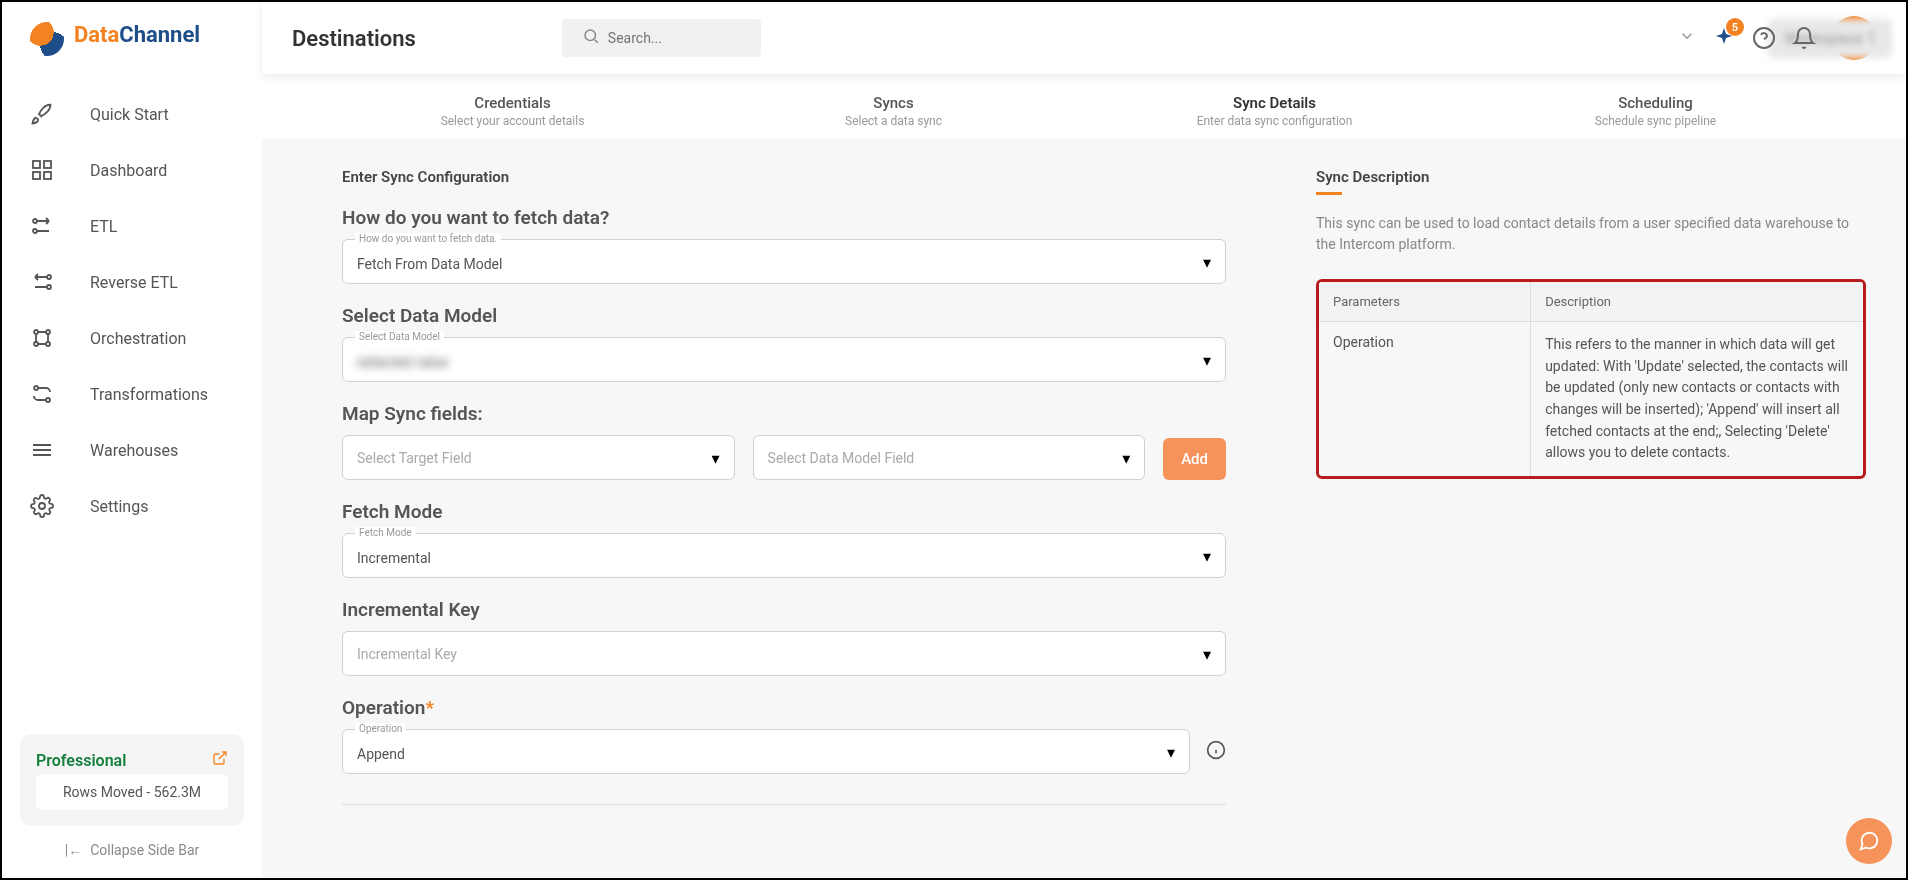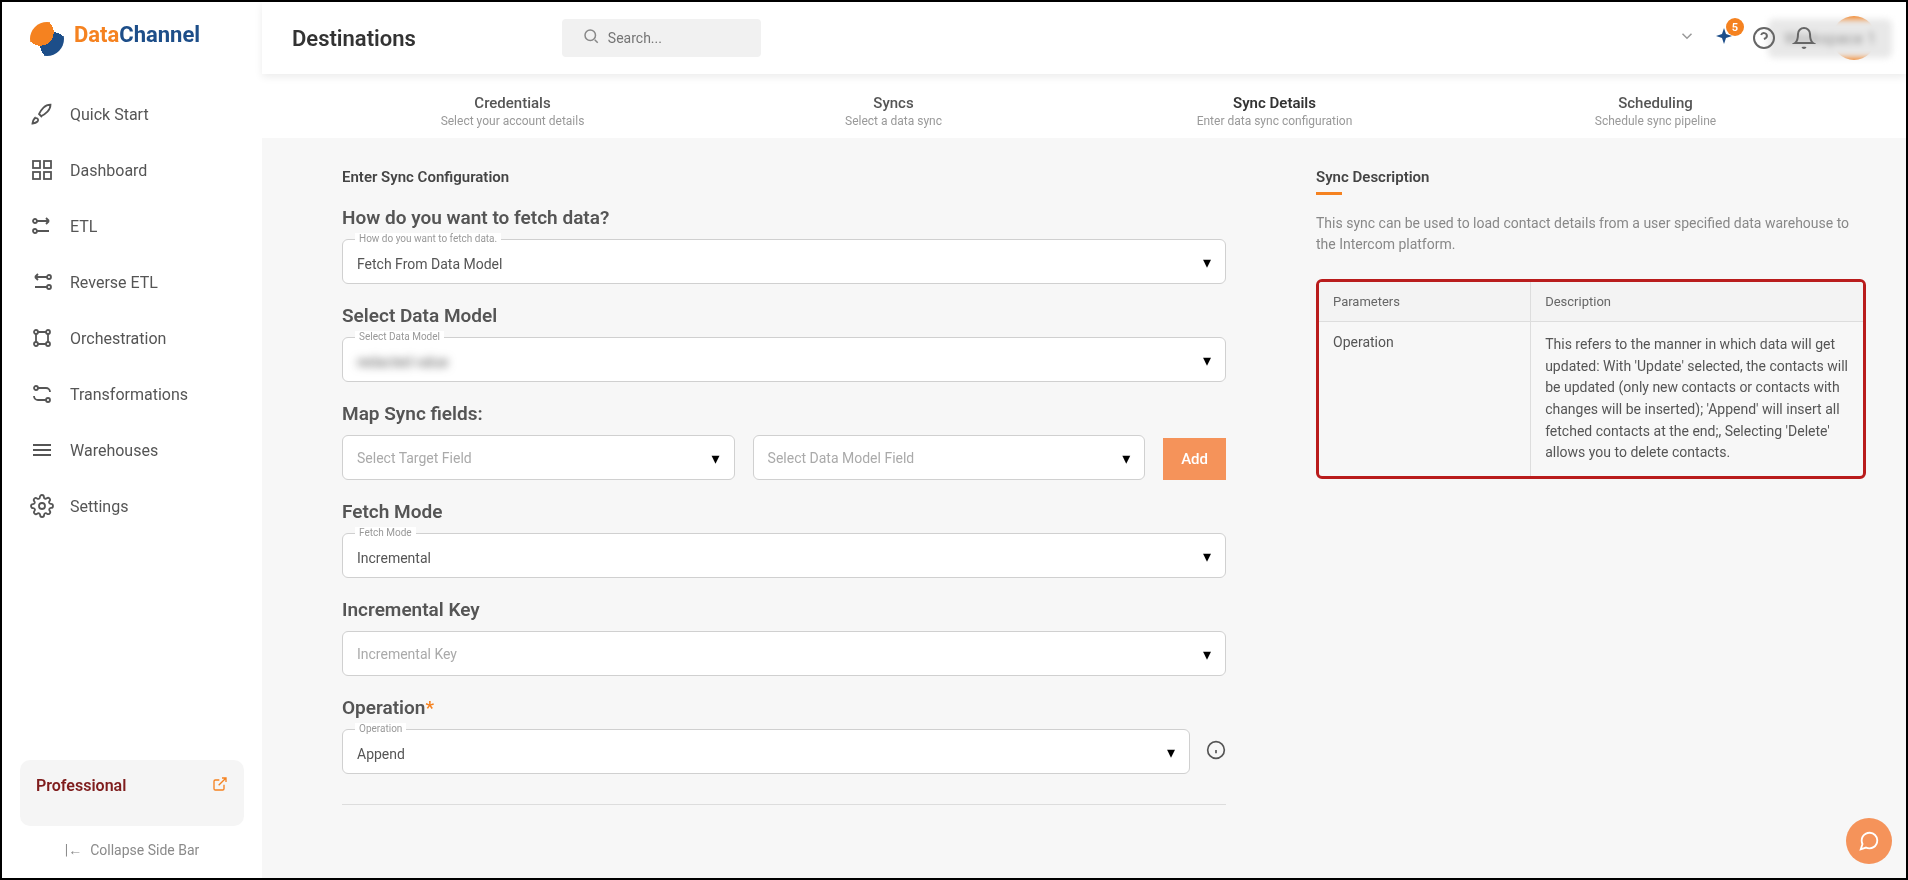--- a/index.html
+++ b/index.html
@@ -4,24 +4,24 @@
 <style>
 * { margin: 0; padding: 0; box-sizing: border-box; font-family: -apple-system, BlinkMacSystemFont, "Segoe UI", Roboto, sans-serif; }
 body { background: #fff; width: 1908px; height: 880px; overflow: hidden; position: relative; border: 2px solid #000; }
 .app { display: flex; height: 100%; }
 .sidebar { width: 260px; background: #fff; display: flex; flex-direction: column; padding: 20px 0; }
 .logo { display: flex; align-items: flex-start; gap: 10px; padding: 0 28px 30px; }
 .logo-icon { width: 34px; height: 34px; border-radius: 50%; background: radial-gradient(circle at 30% 30%, #f58220 0%, #f58220 40%, transparent 40%), radial-gradient(circle at 70% 70%, #1d4e89 0%, #1d4e89 40%, transparent 40%); position: relative; }
 .logo-text { font-size: 22px; font-weight: 700; color: #1d4e89; }
 .logo-text .accent { color: #f58220; }
 .nav { flex: 1; }
-.nav-item { display: flex; align-items: center; gap: 16px; padding: 16px 28px; color: #555; cursor: pointer; font-size: 16px; }
+.nav-item { display: flex; align-items: center; gap: 36px; padding: 16px 28px; color: #555; cursor: pointer; font-size: 16px; }
 .nav-icon { width: 24px; height: 24px; flex-shrink: 0; display: flex; align-items: center; justify-content: center; }
 .plan-box { margin: 0 18px; background: #f5f5f5; border-radius: 10px; padding: 16px; }
-.plan-title { font-weight: 600; color: #7f1d1d; margin-bottom: 14px; display: flex; justify-content: space-between; }
+.plan-title { font-weight: 600; color: #15803d; margin-bottom: 4px; display: flex; justify-content: space-between; align-items: center; }
 .plan-stat { background: #fff; border-radius: 6px; padding: 10px; text-align: center; font-size: 14px; color: #555; }
 .collapse { display: flex; align-items: center; gap: 8px; justify-content: center; padding: 16px 0 0; color: #8a8a8a; font-size: 14px; cursor: pointer; }
 .main { flex: 1; display: flex; flex-direction: column; background: #f7f7f7; }
 .topbar { background: #fff; display: flex; align-items: center; padding: 14px 30px; gap: 30px; box-shadow: 0 3px 8px rgba(0,0,0,0.08); position: relative; z-index: 2; }
 .page-title { font-size: 22px; font-weight: 600; color: #333; }
 .search { flex: 0 0 auto; margin-left: 116px; display: flex; align-items: center; background: #f1f1f1; border-radius: 4px; padding: 8px 20px; width: 199px; gap: 8px; }
 .search svg { width: 18px; height: 18px; }
 .search input { border: none; background: transparent; outline: none; font-size: 14px; flex: 1; width: 100%; }
 .topbar-right { margin-left: auto; display: flex; align-items: center; gap: 16px; }
 .workspace { background: #e8e8e8; border-radius: 6px; padding: 10px 16px; display: flex; align-items: center; gap: 40px; color: #999; filter: blur(3px); }
@@ -39,21 +39,21 @@
 .field-label { font-size: 19px; font-weight: 600; color: #555; margin-bottom: 10px; margin-top: 20px; }
 .field-label .req { color: #f58220; }
 .select-box { position: relative; border: 1px solid #d0d0d0; border-radius: 6px; padding: 14px 14px 10px; background: #fff; }
 .select-box-label { position: absolute; top: -7px; left: 12px; background: #fff; padding: 0 4px; font-size: 10px; color: #999; }
 .select-box-value { font-size: 14px; color: #555; }
 .select-box-value.placeholder { color: #aaa; }
 .select-box-value.blurred { filter: blur(4px); }
 .select-box-chevron { position: absolute; right: 14px; top: 50%; transform: translateY(-50%); }
 .map-row { display: flex; gap: 18px; align-items: flex-end; }
 .map-row .select-box { flex: 1; padding: 12px 14px; }
-.add-btn { background: #f5935a; color: #fff; border: none; border-radius: 0; padding: 12px 18px; font-size: 15px; font-weight: 500; cursor: pointer; }
+.add-btn { background: #f5935a; color: #fff; border: none; border-radius: 6px; padding: 12px 18px; font-size: 15px; font-weight: 500; cursor: pointer; }
 .info-icon { margin-left: 16px; color: #555; }
 .operation-row { display: flex; align-items: center; gap: 0; }
 .operation-row .select-box { flex: 1; }
 .divider { border: none; border-top: 1px solid #ddd; margin: 30px 0 20px; }
 .btn-row { display: flex; justify-content: center; gap: 14px; }
 .btn { padding: 11px 24px; border-radius: 6px; font-size: 16px; cursor: pointer; border: 1px solid transparent; }
 .btn-back { background: #fff; color: #f58220; border-color: #f5935a; }
 .btn-next { background: #f5935a; color: #fff; }
 .desc-area { width: 600px; padding: 30px 40px 20px 10px; }
 .desc-title { font-weight: 600; color: #444; font-size: 15px; }
@@ -158,20 +158,21 @@
         <span>Settings</span>
       </div>
     </nav>
     <div class="plan-box">
       <div class="plan-title">
         <span>Professional</span>
         <span style="color:#f58220"><svg width="16" height="16" viewBox="0 0 24 24" fill="none" stroke="currentColor" stroke-width="2">
               <path d="M15 3h6v6M10 14L21 3M18 13v6a2 2 0 01-2 2H5a2 2 0 01-2-2V8a2 2 0 012-2h6"></path>
             </svg></span>
       </div>
+      <div class="plan-stat">Rows Moved - 562.3M</div>
     </div>
     <div class="collapse">
       <span>|←</span>
       <span>Collapse Side Bar</span>
     </div>
   </aside>
 
   <main class="main">
     <div class="topbar">
       <div class="page-title">Destinations</div>

